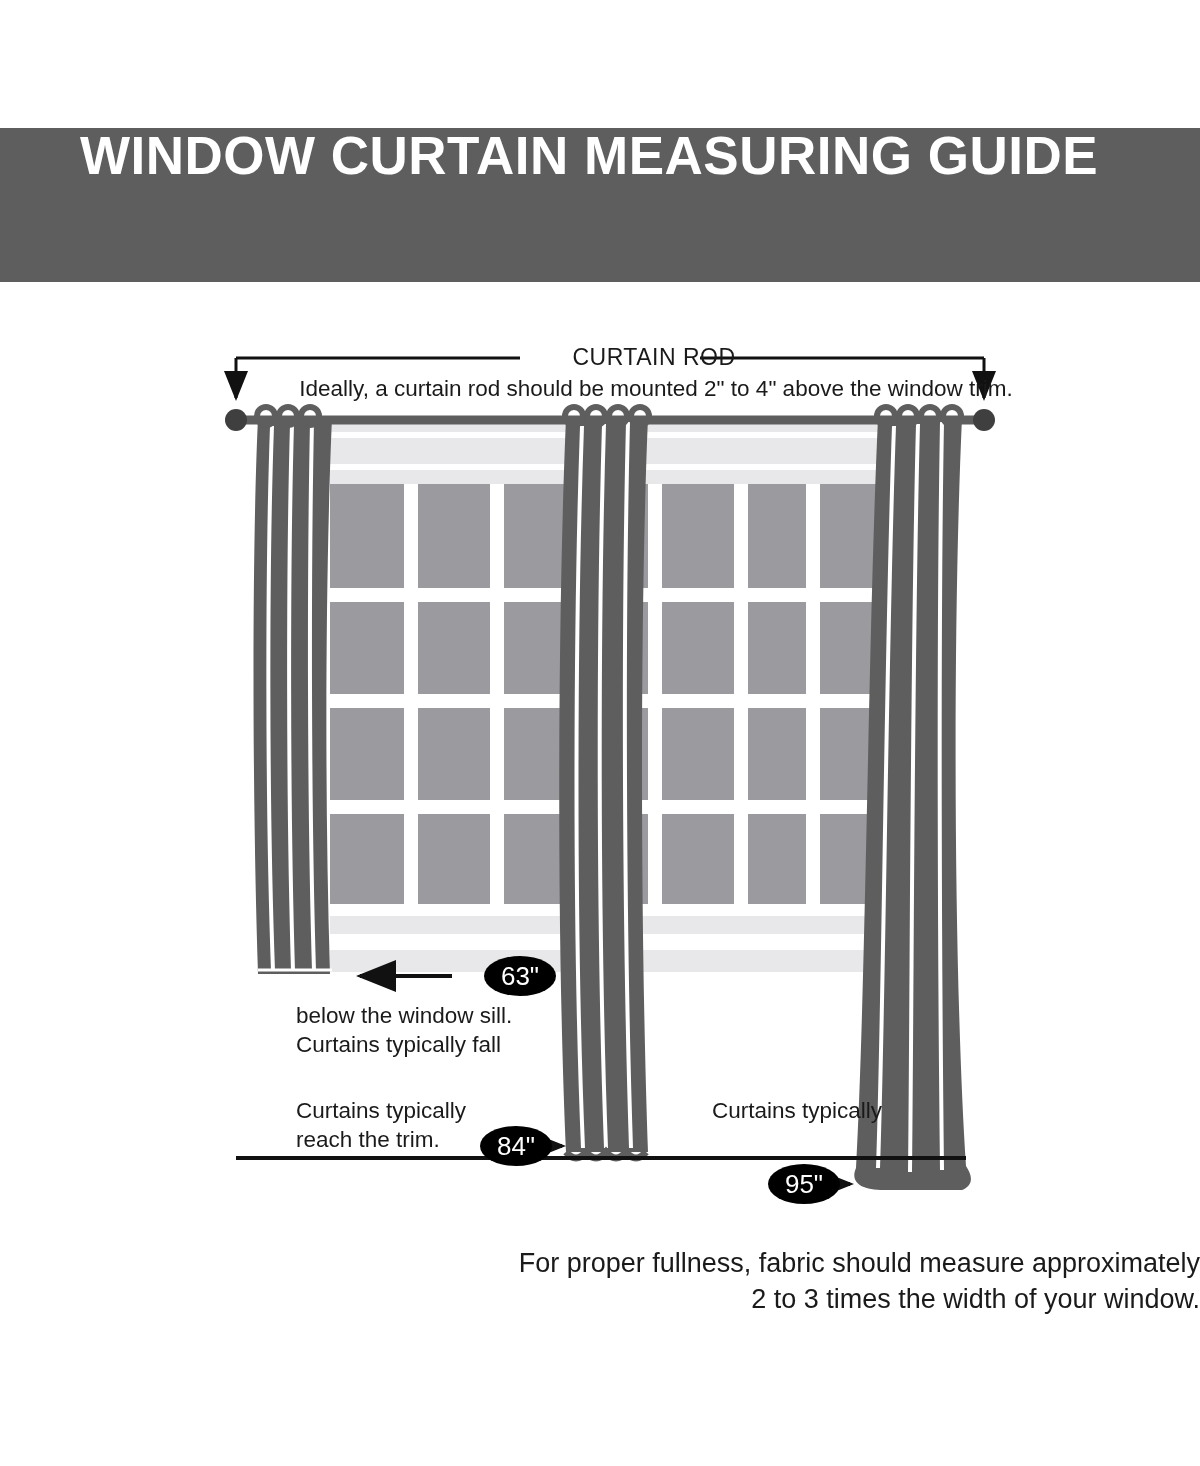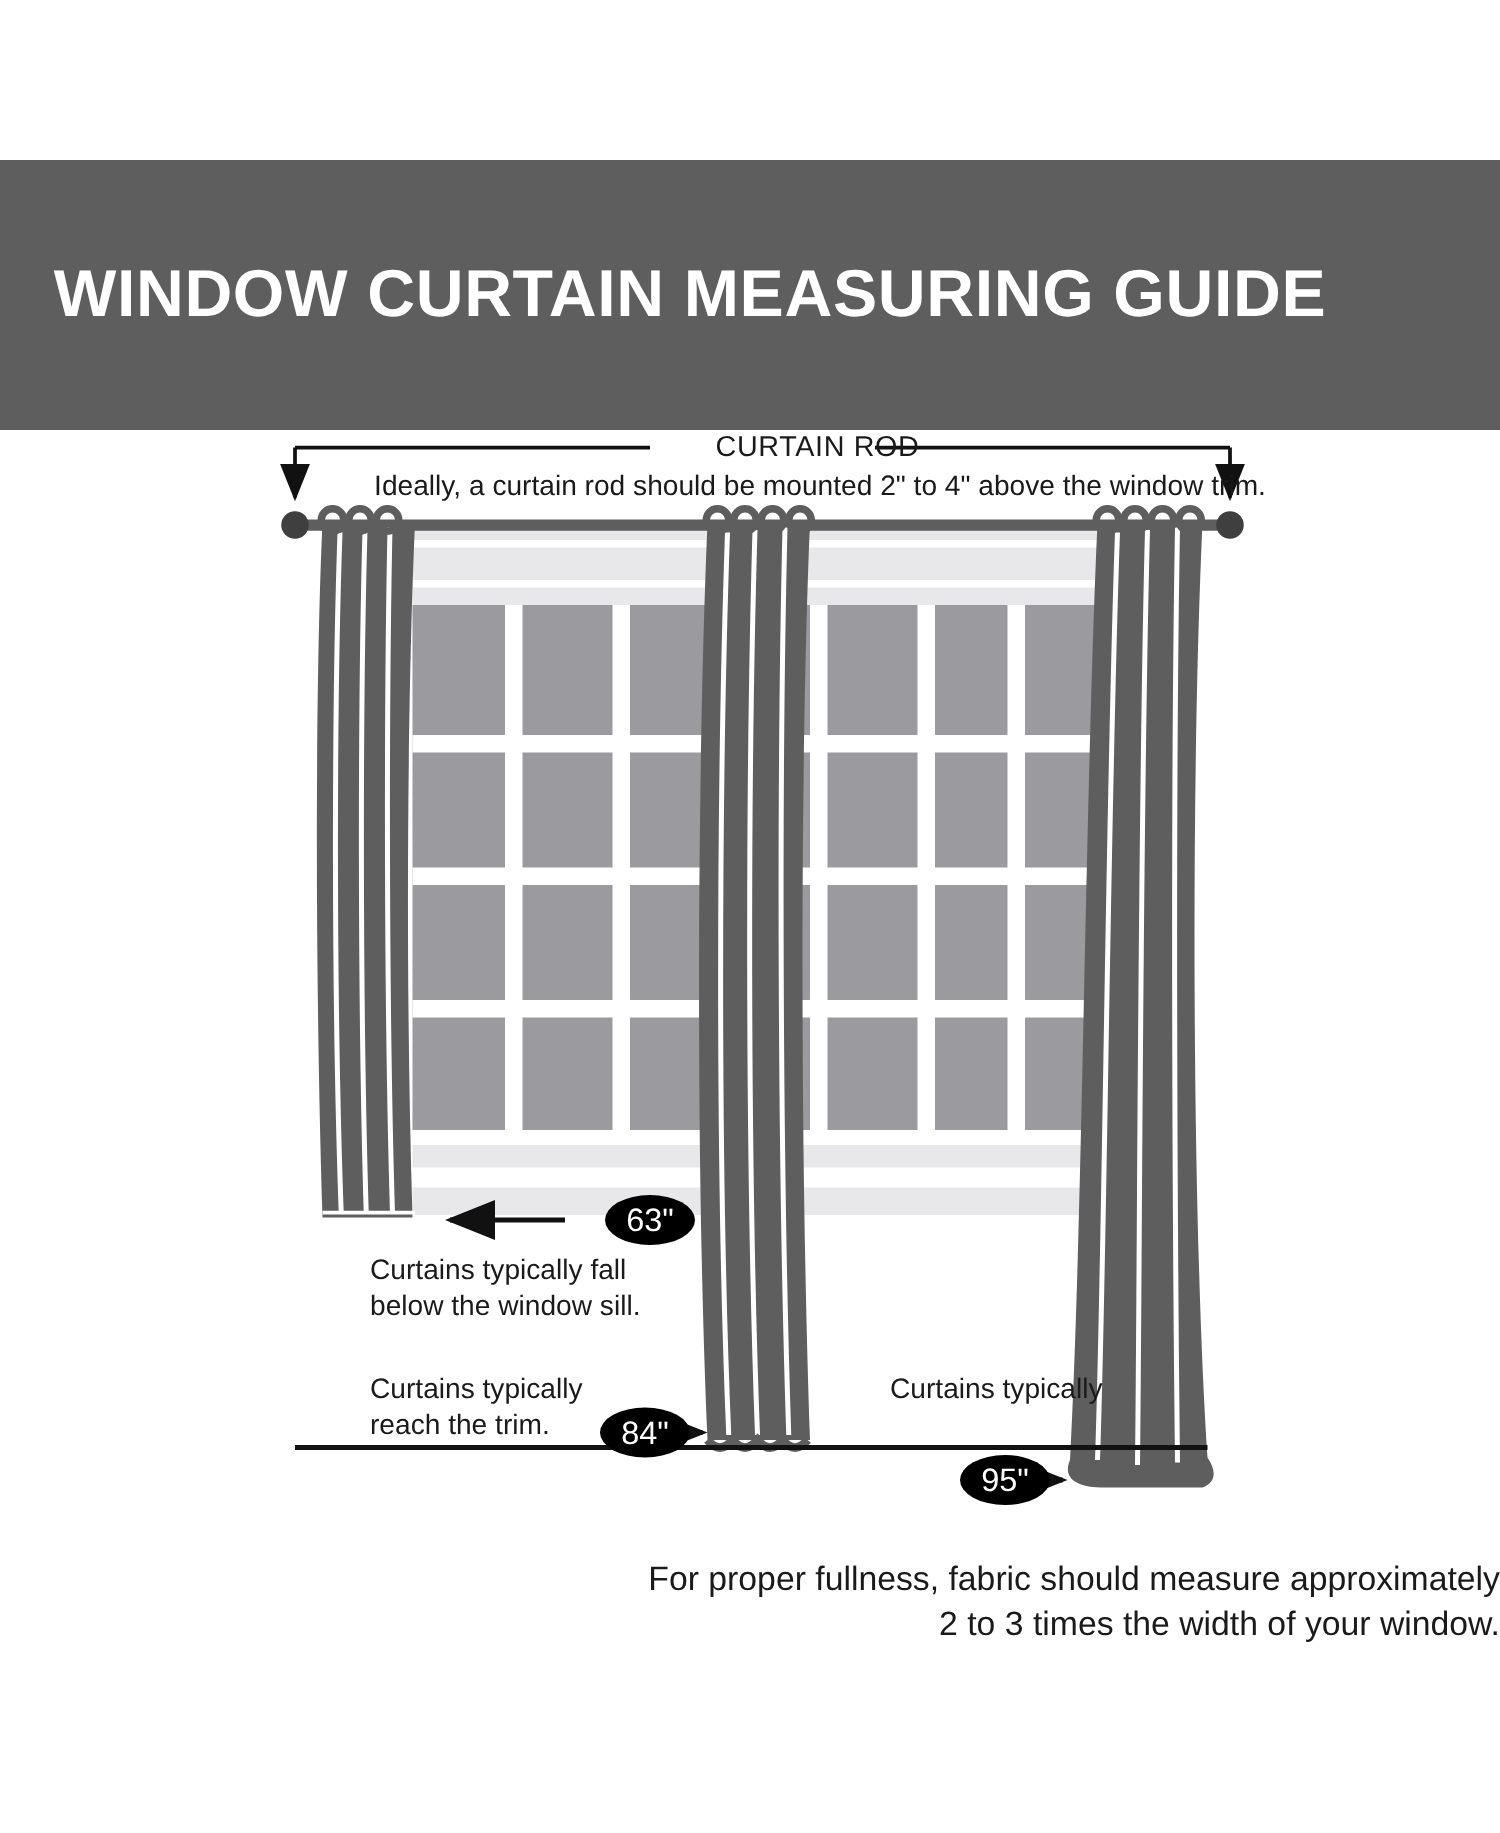--- a/index.html
+++ b/index.html
@@ -20,26 +20,25 @@
     width: 1200px;
     height: 1466px;
     background: #ffffff;
   }
   
   .header-band {
     position: absolute;
     left: 0;
     top: 128px;
     width: 1200px;
-    height: 216px;
+    height: 154px;
     background: #5e5e5e;
     display: flex;
-    align-items: center;
     box-sizing: border-box;
-    padding-left: 43px;
+    padding-left: 80px;
   }
   .header-title {
     color: #ffffff;
     font-size: 53px;
     font-weight: bold;
     letter-spacing: 0.5px;
     line-height: 1.05;
     white-space: nowrap;
   }
   
@@ -183,22 +182,22 @@
     <div style="position:absolute; left:0; top:0; width:1200px; height:950px;margin-left:40px;">
 
       <div style="position:absolute; left:524px; top:38px; width:180px; text-align:center; font-size:23px; letter-spacing:0.5px;">CURTAIN ROD</div>
 
       <div style="position:absolute; left:236px; top:70px; width:760px; text-align:center; font-size:22.5px;">Ideally, a curtain rod should be mounted 2" to 4" above the window trim.</div>
 
       <div style="position:absolute; left:444px; top:650px; width:72px; height:40px; background:#000000; border-radius:36px/20px;">
         <span style="display:block; width:72px; line-height:40px; text-align:center; color:#ffffff; font-size:26px;">63"</span>
       </div>
       <div style="position:absolute; left:256px; top:695px; width:330px; font-size:22.5px; line-height:1.3;">
+        <div>below the window sill.</div>
         <div>Curtains typically fall</div>
-        <div>below the window sill.</div>
       </div>
 
       <div style="position:absolute; left:440px; top:820px; width:72px; height:40px; background:#000000; border-radius:36px/20px;">
         <span style="display:block; width:72px; line-height:40px; text-align:center; color:#ffffff; font-size:26px;">84"</span>
       </div>
       <div style="position:absolute; left:256px; top:790px; width:300px; font-size:22.5px; line-height:1.3;">
         <div>Curtains typically</div>
         <div>reach the trim.</div>
       </div>
 

